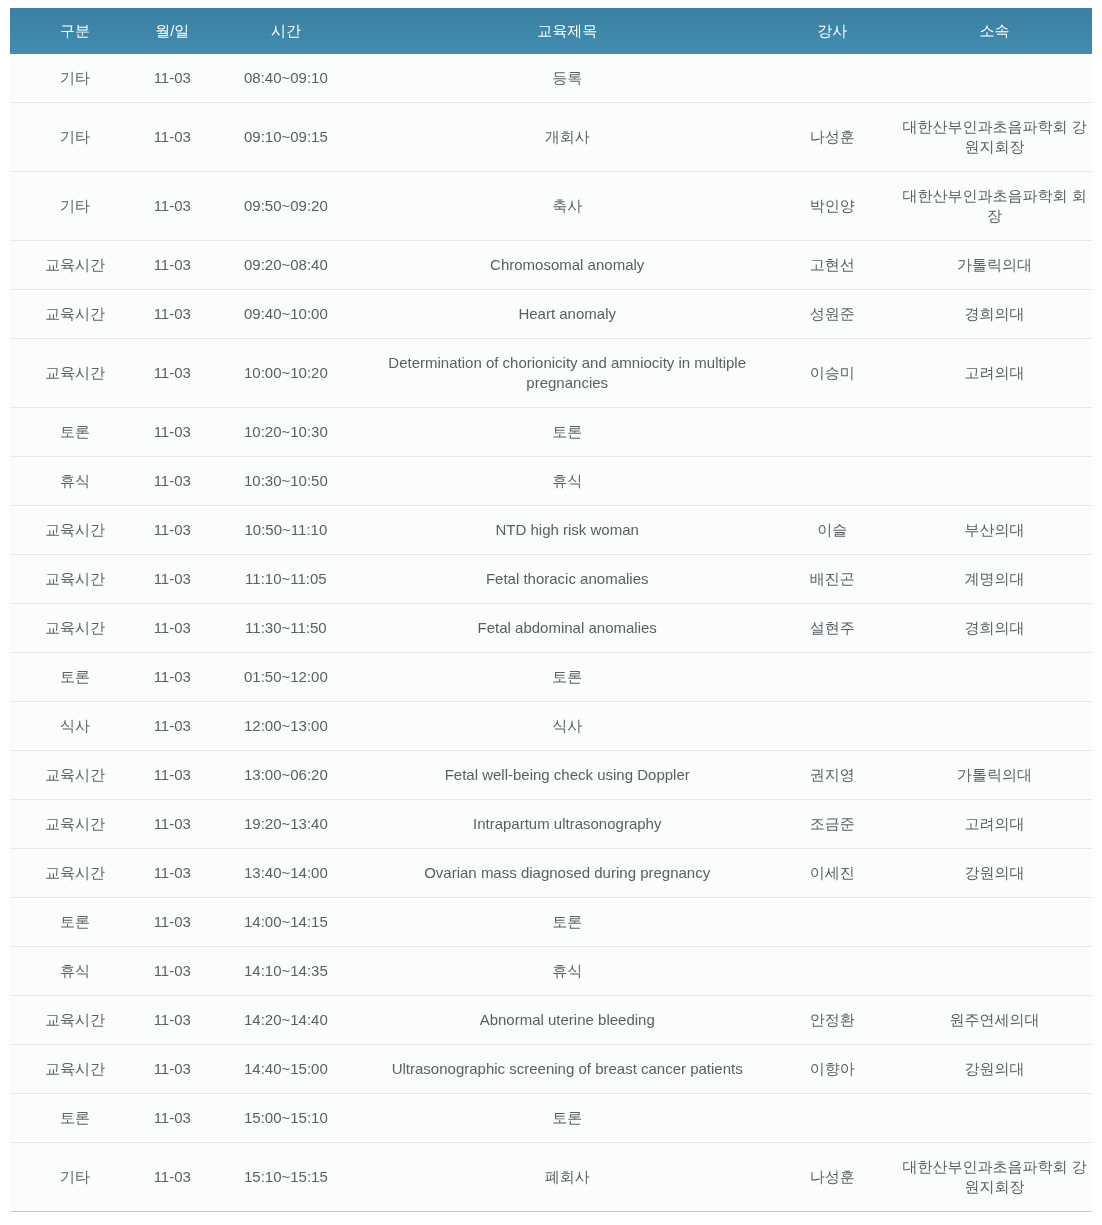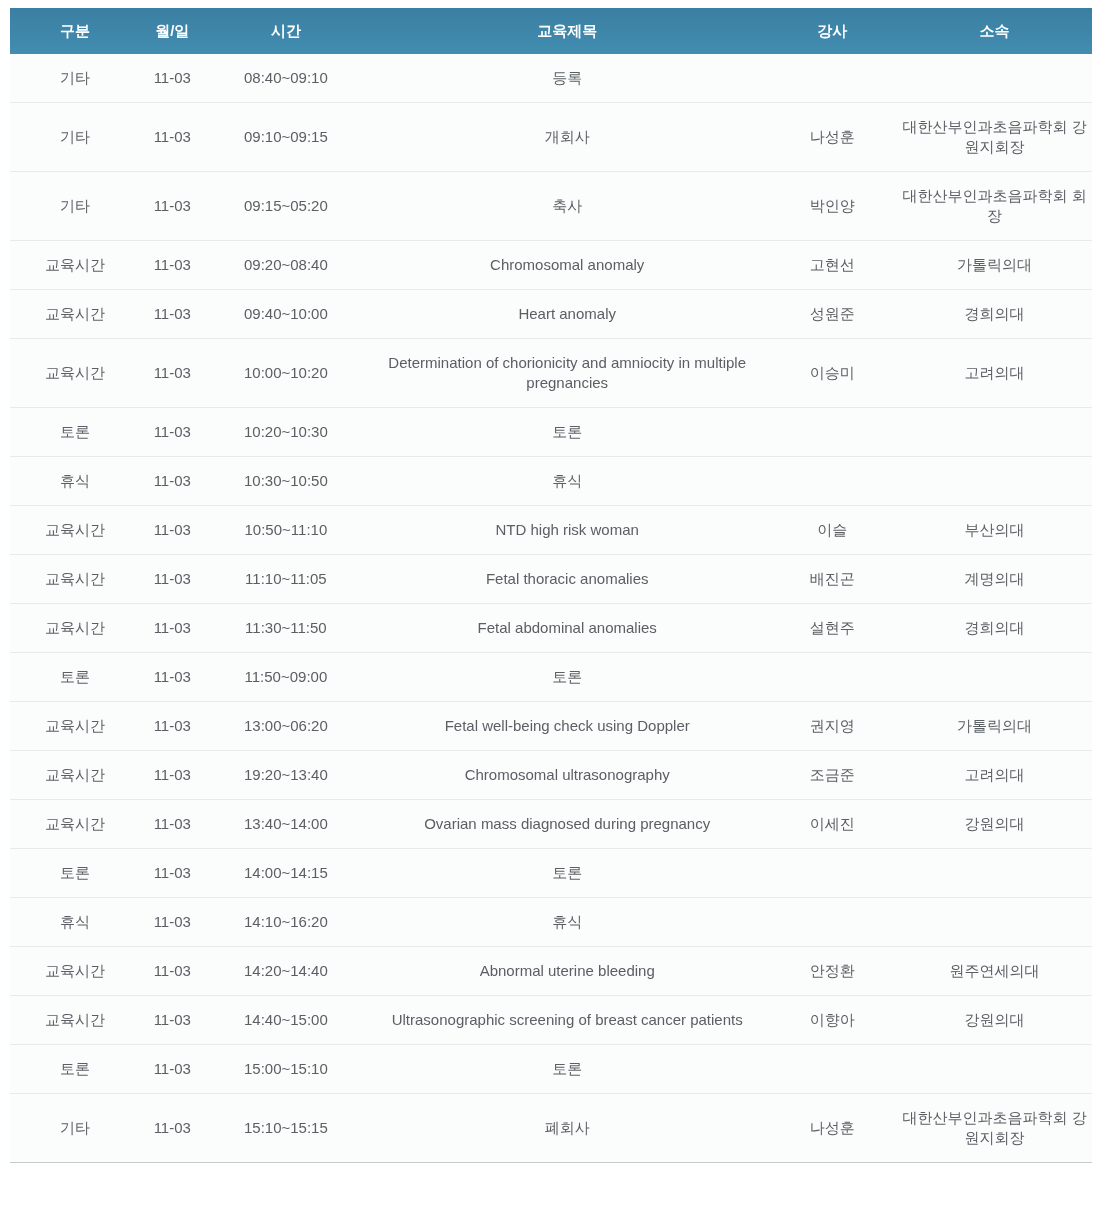--- a/index.html
+++ b/index.html
@@ -22,21 +22,21 @@
   }
   table.schedule{
     width:100%;
     border-collapse:collapse;
     table-layout:fixed;
   }
   table.schedule thead th{
     background:linear-gradient(to bottom,var(--header-bg-top),var(--header-bg-bottom));
     color:var(--header-text);
     font-size:15px;
-    font-weight:700;
+    font-weight:400;
     text-align:center;
     padding:13px 6px;
     line-height:20px;
   }
   table.schedule tbody td{
     background:var(--row-bg);
     color:var(--body-text);
     font-size:15px;
     text-align:center;
     vertical-align:middle;
@@ -96,21 +96,21 @@
           <td class="col-category">기타</td>
           <td class="col-date">11-03</td>
           <td class="col-time">09:10~09:15</td>
           <td class="col-title">개회사</td>
           <td class="col-instructor">나성훈</td>
           <td class="col-affiliation">대한산부인과초음파학회 강원지회장</td>
         </tr>
         <tr>
           <td class="col-category">기타</td>
           <td class="col-date">11-03</td>
-          <td class="col-time">09:15~05:20</td>
+          <td class="col-time">09:50~09:20</td>
           <td class="col-title">축사</td>
           <td class="col-instructor">박인양</td>
           <td class="col-affiliation">대한산부인과초음파학회 회장</td>
         </tr>
         <tr>
           <td class="col-category">교육시간</td>
           <td class="col-date">11-03</td>
           <td class="col-time">09:20~08:40</td>
           <td class="col-title">Chromosomal anomaly</td>
           <td class="col-instructor">고현선</td>
@@ -168,38 +168,46 @@
           <td class="col-category">교육시간</td>
           <td class="col-date">11-03</td>
           <td class="col-time">11:30~11:50</td>
           <td class="col-title">Fetal abdominal anomalies</td>
           <td class="col-instructor">설현주</td>
           <td class="col-affiliation">경희의대</td>
         </tr>
         <tr>
           <td class="col-category">토론</td>
           <td class="col-date">11-03</td>
-          <td class="col-time">11:50~09:00</td>
-          <td class="col-title">토론</td>
+          <td class="col-time">01:50~12:00</td>
+          <td class="col-title">토론</td>
+          <td class="col-instructor"></td>
+          <td class="col-affiliation"></td>
+        </tr>
+        <tr>
+          <td class="col-category">식사</td>
+          <td class="col-date">11-03</td>
+          <td class="col-time">12:00~13:00</td>
+          <td class="col-title">식사</td>
           <td class="col-instructor"></td>
           <td class="col-affiliation"></td>
         </tr>
         <tr>
           <td class="col-category">교육시간</td>
           <td class="col-date">11-03</td>
           <td class="col-time">13:00~06:20</td>
           <td class="col-title">Fetal well-being check using Doppler</td>
           <td class="col-instructor">권지영</td>
           <td class="col-affiliation">가톨릭의대</td>
         </tr>
         <tr>
           <td class="col-category">교육시간</td>
           <td class="col-date">11-03</td>
           <td class="col-time">19:20~13:40</td>
-          <td class="col-title">Chromosomal ultrasonography</td>
+          <td class="col-title">Intrapartum ultrasonography</td>
           <td class="col-instructor">조금준</td>
           <td class="col-affiliation">고려의대</td>
         </tr>
         <tr>
           <td class="col-category">교육시간</td>
           <td class="col-date">11-03</td>
           <td class="col-time">13:40~14:00</td>
           <td class="col-title">Ovarian mass diagnosed during pregnancy</td>
           <td class="col-instructor">이세진</td>
           <td class="col-affiliation">강원의대</td>
@@ -208,21 +216,21 @@
           <td class="col-category">토론</td>
           <td class="col-date">11-03</td>
           <td class="col-time">14:00~14:15</td>
           <td class="col-title">토론</td>
           <td class="col-instructor"></td>
           <td class="col-affiliation"></td>
         </tr>
         <tr>
           <td class="col-category">휴식</td>
           <td class="col-date">11-03</td>
-          <td class="col-time">14:10~16:20</td>
+          <td class="col-time">14:10~14:35</td>
           <td class="col-title">휴식</td>
           <td class="col-instructor"></td>
           <td class="col-affiliation"></td>
         </tr>
         <tr>
           <td class="col-category">교육시간</td>
           <td class="col-date">11-03</td>
           <td class="col-time">14:20~14:40</td>
           <td class="col-title">Abnormal uterine bleeding</td>
           <td class="col-instructor">안정환</td>

